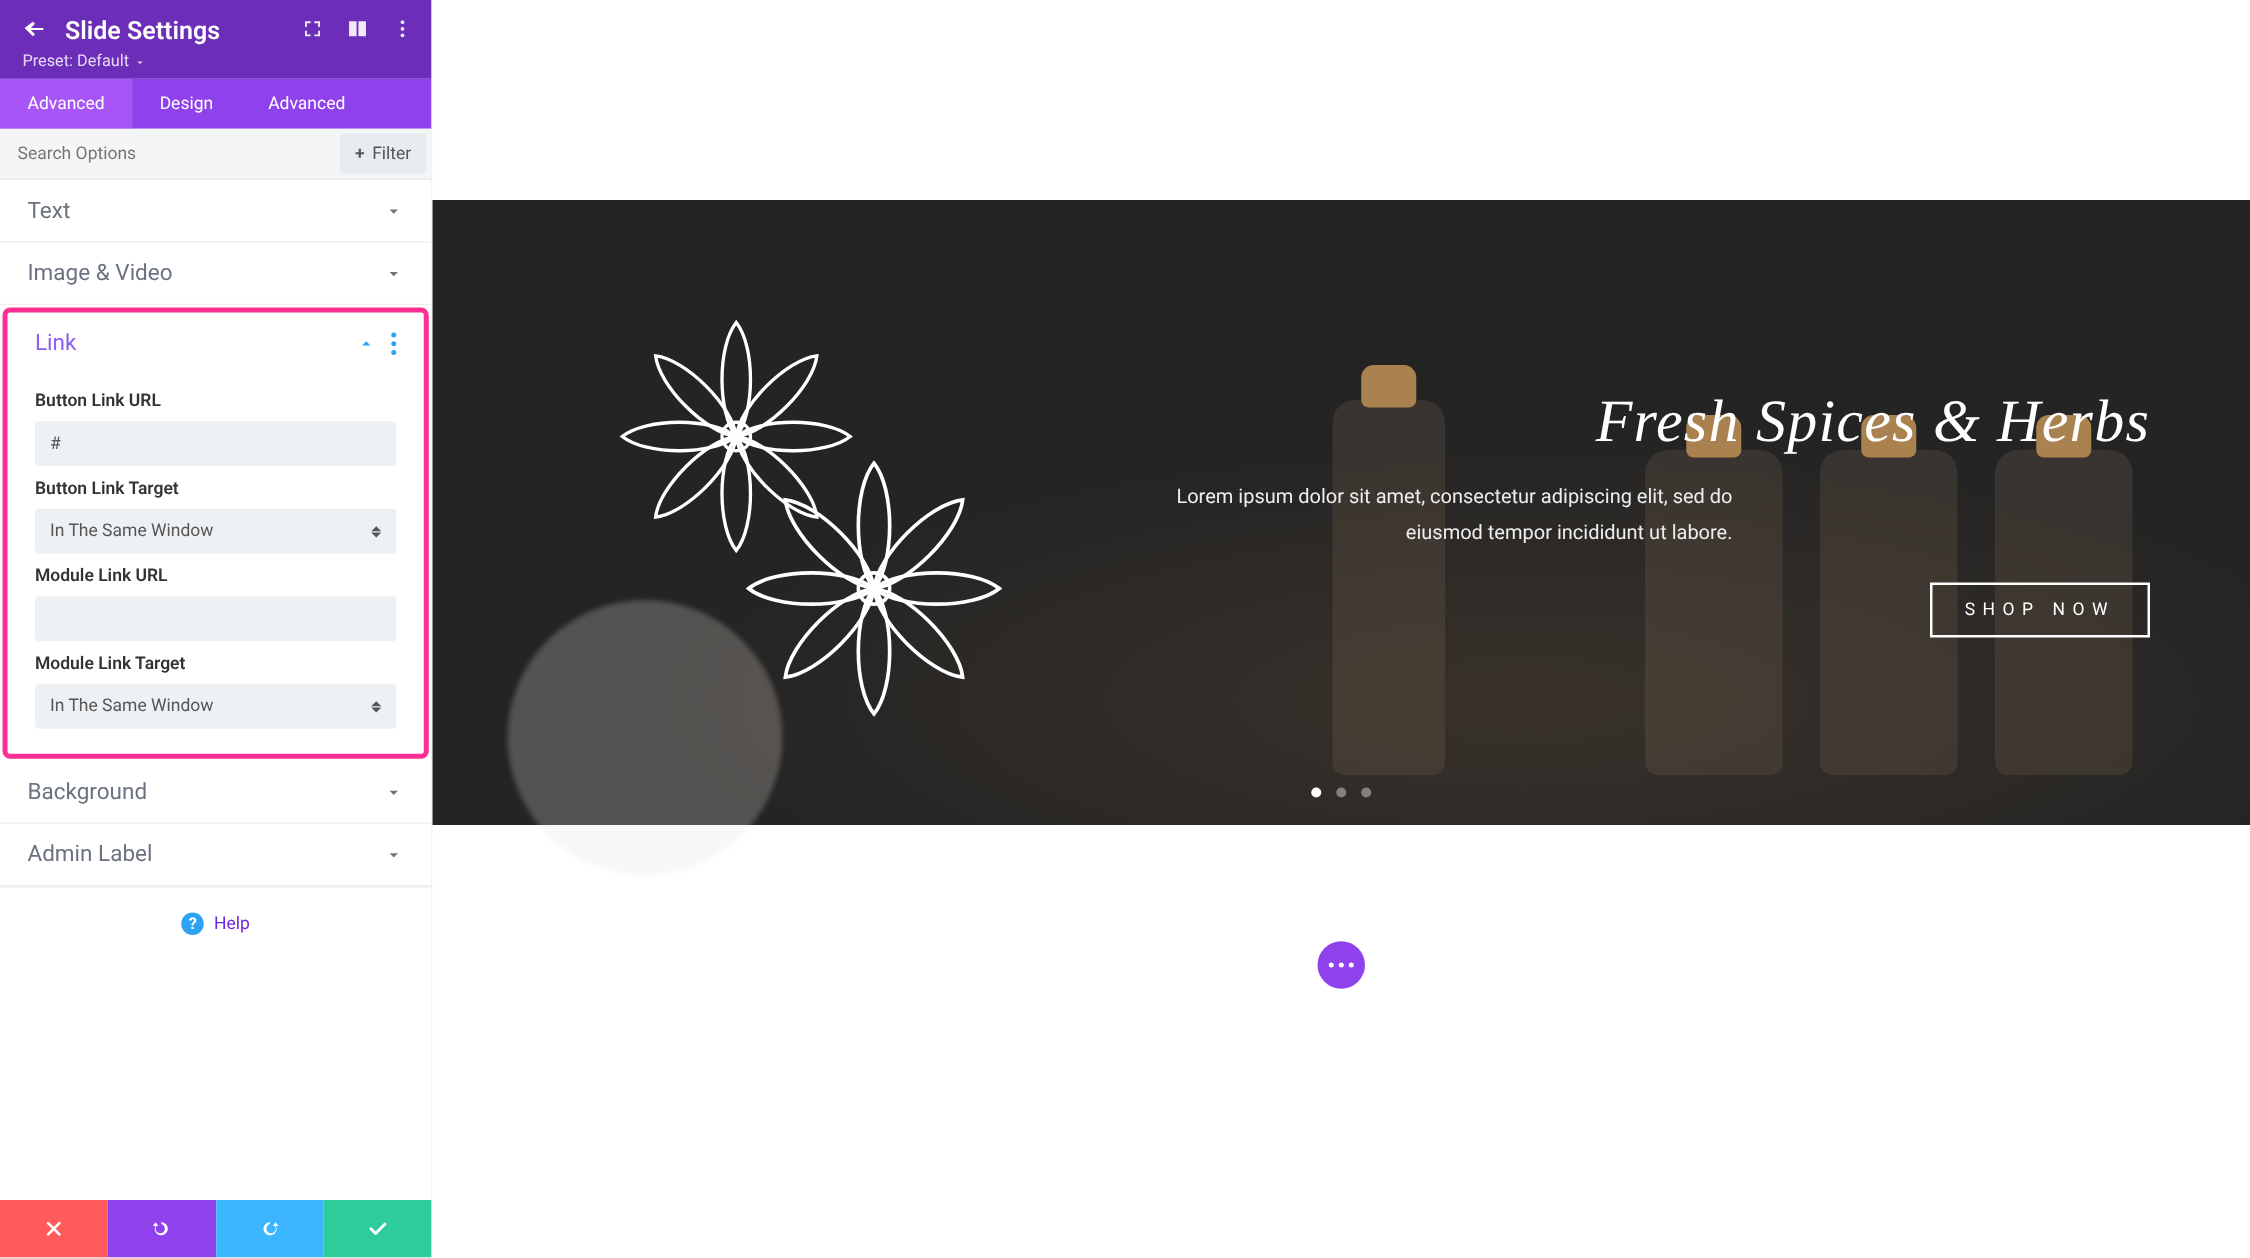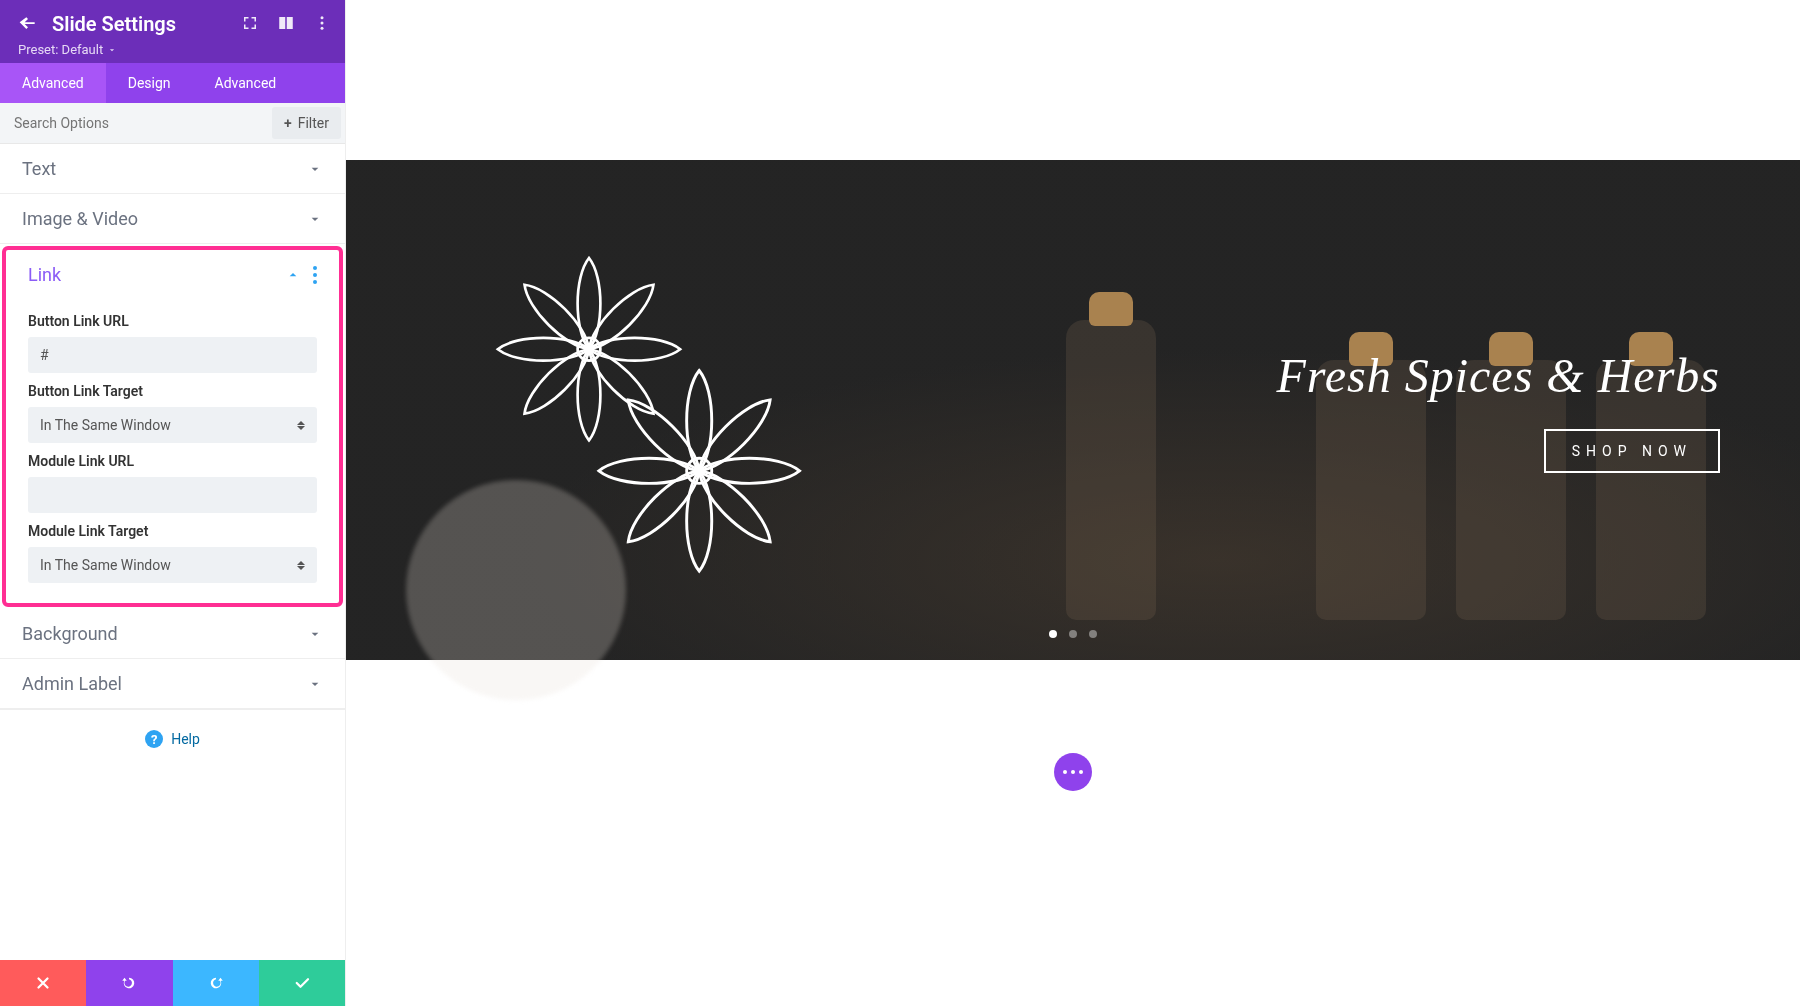--- a/index.html
+++ b/index.html
@@ -34,21 +34,21 @@
   .updown { display:flex; flex-direction:column; gap:1px; }
   .updown span { width:0; height:0; border-left:4px solid transparent; border-right:4px solid transparent; }
   .updown .up { border-bottom:4px solid #555; }
   .updown .down { border-top:4px solid #555; }
   .section-header .header-right { display:flex; align-items:center; gap:12px; }
   .section-header .kebab { width:4px; display:flex; flex-direction:column; gap:3px; cursor:pointer; }
   .section-header .kebab i { width:4px; height:4px; background:#2ea3f2; border-radius:50%; display:block; }
   .highlight-box { border: 4px solid #ff2e93; border-radius: 6px; margin: 2px; }
   .help-row { display:flex; align-items:center; justify-content:center; gap:8px; padding: 20px 0 30px 0; border-top:1px solid #eee; }
   .help-row .qmark { width:18px; height:18px; border-radius:50%; background:#2ea3f2; color:#fff; font-size:13px; font-weight:700; display:flex; align-items:center; justify-content:center; }
-  .help-row span { color:#0369a1; font-size:14px; }
+  .help-row span { color:#6d28d9; font-size:14px; }
   .action-bar { display:flex; height: 46px; margin-top:auto; }
   .action-btn { flex:1; display:flex; align-items:center; justify-content:center; cursor:pointer; }
   .action-btn svg { width:18px; height:18px; fill:#fff; }
   .act-close { background:#ff5b5b; }
   .act-undo  { background:#8f42ec; }
   .act-redo  { background:#3cb7ff; }
   .act-save  { background:#2ecc9a; }
 
   
   .canvas { flex:1; background:#fff; position:relative; overflow:hidden; }
@@ -280,20 +280,21 @@
                   <path transform="rotate(225)" d="M0 0 C 8 -10, 8 -38, 0 -48 C -8 -38, -8 -10, 0 0 Z"></path>
                   <path transform="rotate(270)" d="M0 0 C 8 -10, 8 -38, 0 -48 C -8 -38, -8 -10, 0 0 Z"></path>
                   <path transform="rotate(315)" d="M0 0 C 8 -10, 8 -38, 0 -48 C -8 -38, -8 -10, 0 0 Z"></path>
                 </g>
               </g>
             </g>
           </svg>
         </div>
         <div class="hero-text">
           <div class="hero-title">Fresh Spices &amp; Herbs</div>
+          <div class="hero-desc">Lorem ipsum dolor sit amet, consectetur adipiscing elit, sed do eiusmod tempor incididunt ut labore.</div>
           <div class="hero-btn">SHOP NOW</div>
         </div>
       </div>
 
       <div class="dots">
         <i class="active"></i>
         <i></i>
         <i></i>
       </div>
     </div>

